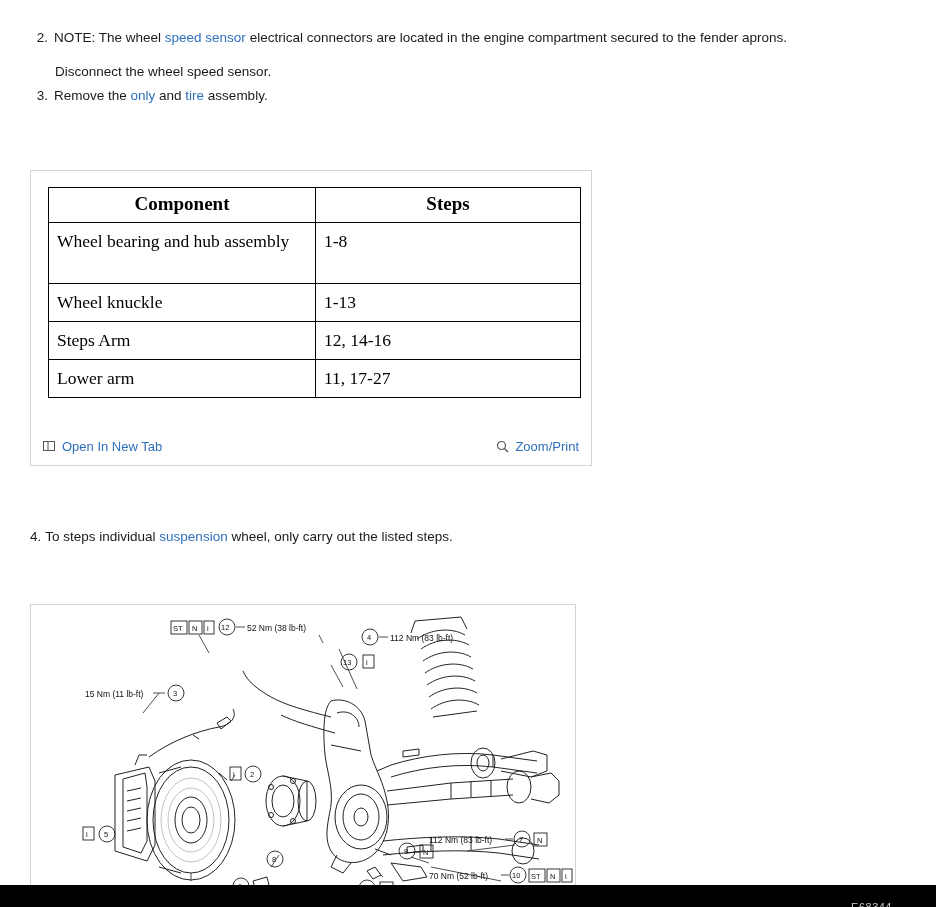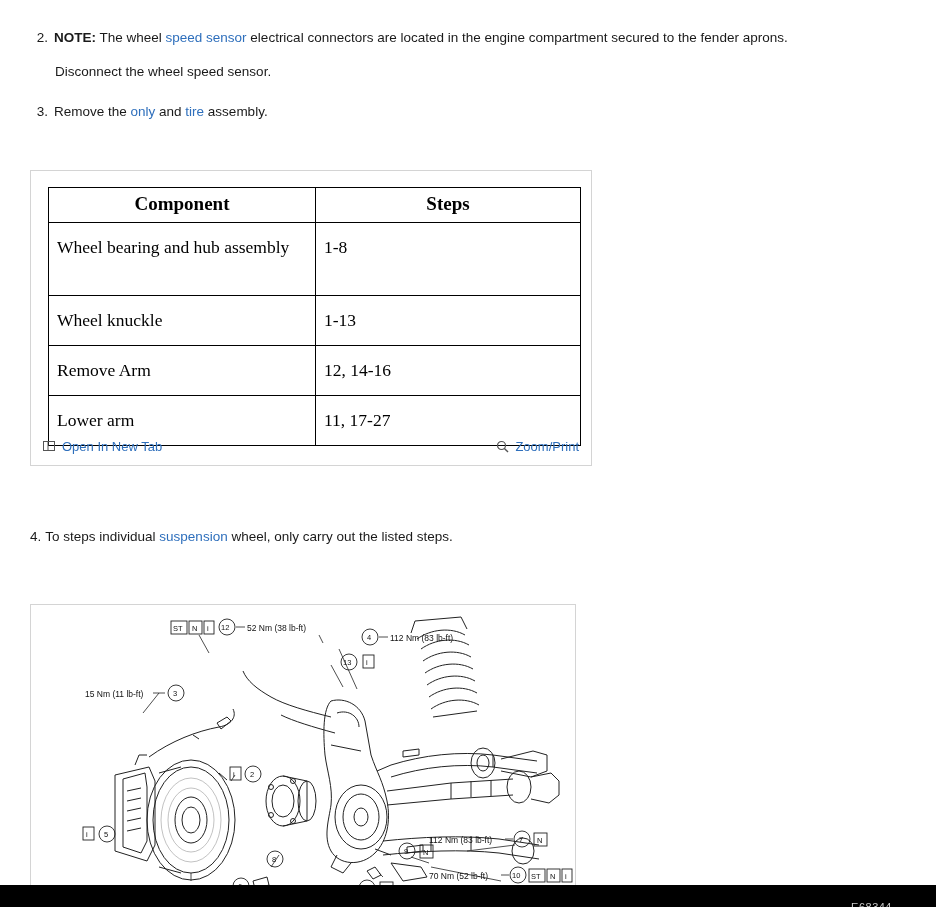--- a/index.html
+++ b/index.html
@@ -39,28 +39,28 @@
     width: 18px;
     flex: 0 0 18px;
     text-align: right;
     padding-right: 6px;
     color: #1a1a1a;
   }
   .step-body {
     flex: 1 1 auto;
   }
   .note-label {
-    font-weight: bold;
+    font-weight: normal;
   }
   a.doclink {
     color: #2e6fbc;
     text-decoration: none;
   }
   .sub-line {
-    margin: 14px 0 20px 25px;
+    margin: 14px 0 4px 25px;
     line-height: 20px;
   }
 
   
   .figure-panel {
     position: absolute;
     box-sizing: border-box;
     border: 1px solid #d4d4d4;
     background: #ffffff;
   }
@@ -76,21 +76,21 @@
     left: 17px;
     top: 16px;
     border-collapse: collapse;
     font-family: "Liberation Serif", serif;
     background: #fff;
     border-radius: 18px;
   }
   .comp-table th,
   .comp-table td {
     border: 1px solid #000000;
-    padding: 14px 8px;
+    padding: 8px 8px;
     font-weight: normal;
     vertical-align: top;
     color: #000;
   }
   .comp-table th {
     text-align: center;
     font-weight: bold;
     font-size: 19px;
     padding: 5px 8px 7px 8px;
   }
@@ -216,21 +216,21 @@
       <tbody>
         <tr class="tall">
           <td>Wheel bearing and hub assembly</td>
           <td>1-8</td>
         </tr>
         <tr>
           <td>Wheel knuckle</td>
           <td>1-13</td>
         </tr>
         <tr>
-          <td>Remove Arm</td>
+          <td>Steps Arm</td>
           <td>12, 14-16</td>
         </tr>
         <tr>
           <td>Lower arm</td>
           <td>11, 17-27</td>
         </tr>
       </tbody>
     </table>
 
     <div class="panel-footer">

